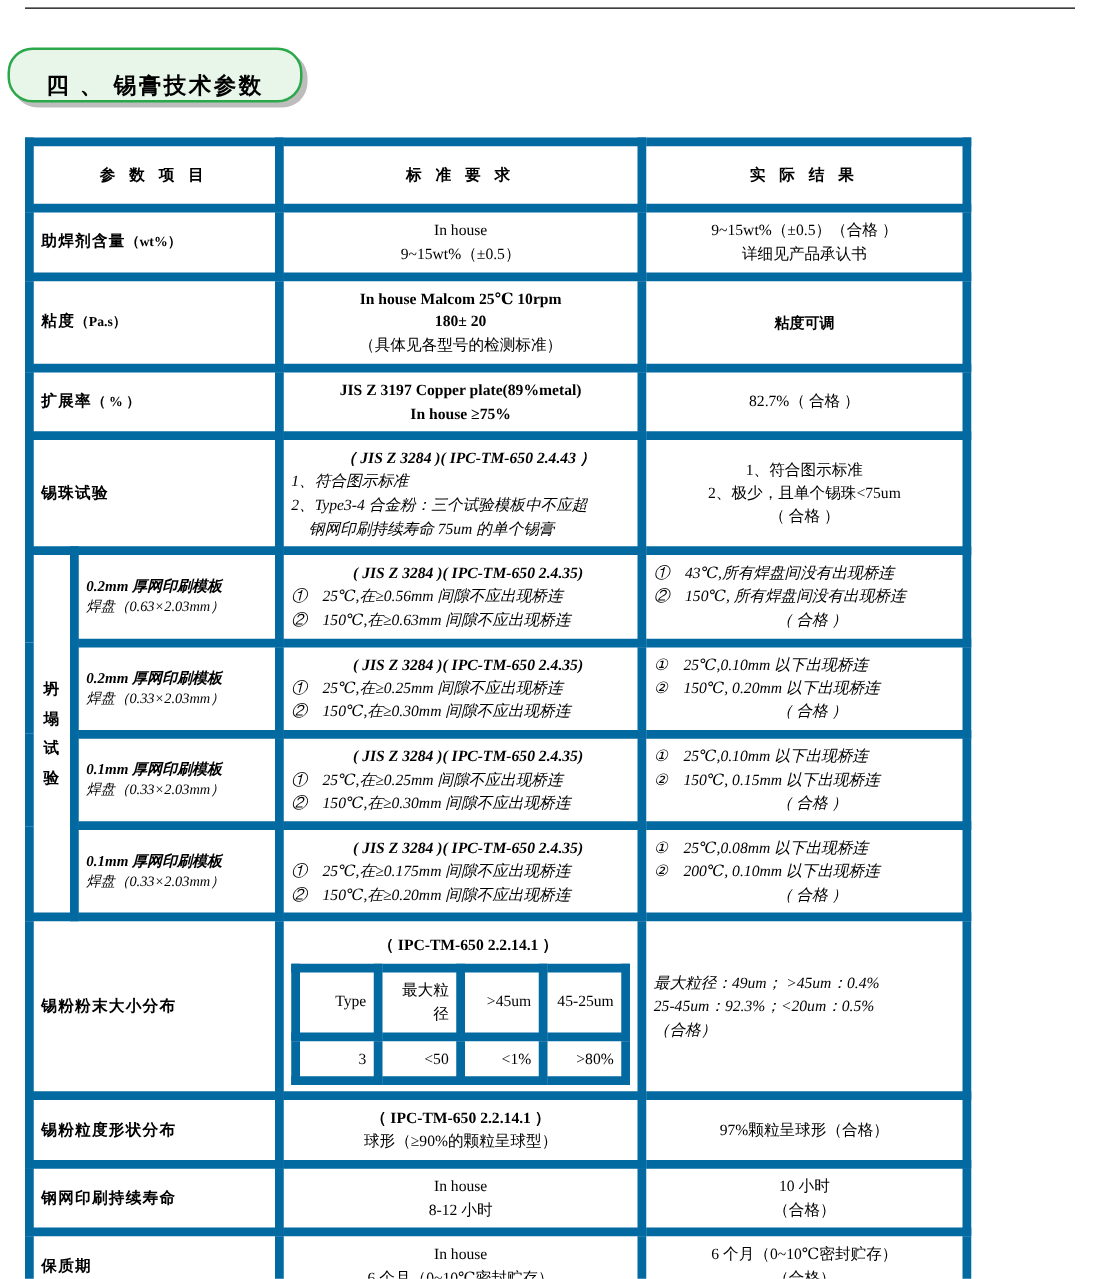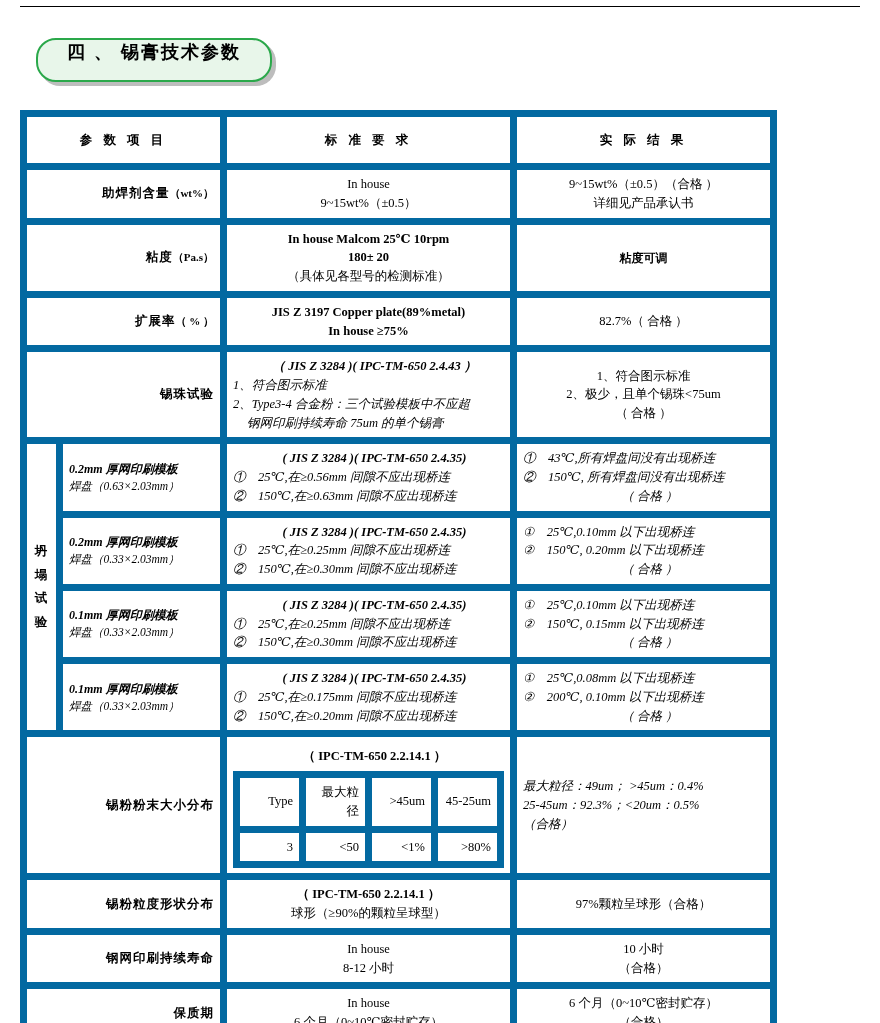--- a/index.html
+++ b/index.html
@@ -25,29 +25,29 @@
     position: absolute;
     top: 6px;
     left: 20px;
     width: 840px;
     height: 0;
     border-top: 1.5px solid #000;
   }
   .section-heading {
     position: absolute;
     top: 38px;
-    left: 36px;
+    left: 6px;
     width: 232px;
     height: 40px;
     border: 2px solid #2aa84a;
     border-radius: 20px 20px 20px 20px;
     background: #e8f6ea;
     box-shadow: 4px 4px 0 #bdbdbd;
     display: flex;
-    align-items: flex-start;
+    align-items: flex-end;
     justify-content: center;
   }
   .section-heading span {
     font-family: "Liberation Sans", "DejaVu Sans", sans-serif;
     font-weight: bold;
     font-size: 18px;
     letter-spacing: 2px;
     color: #000;
   }
 
@@ -67,21 +67,21 @@
     line-height: 1.5;
   }
   .hdr {
     text-align: center;
     font-weight: bold;
     font-size: 15px;
     letter-spacing: 4px;
     height: 36px;
   }
   .rowlabel {
-    text-align: right;
+    text-align: left;
     font-weight: bold;
     font-size: 14px;
     letter-spacing: 1px;
   }
   .rowlabel .sub {
     font-weight: bold;
     font-size: 11px;
     letter-spacing: 0;
   }
   .ctr {

